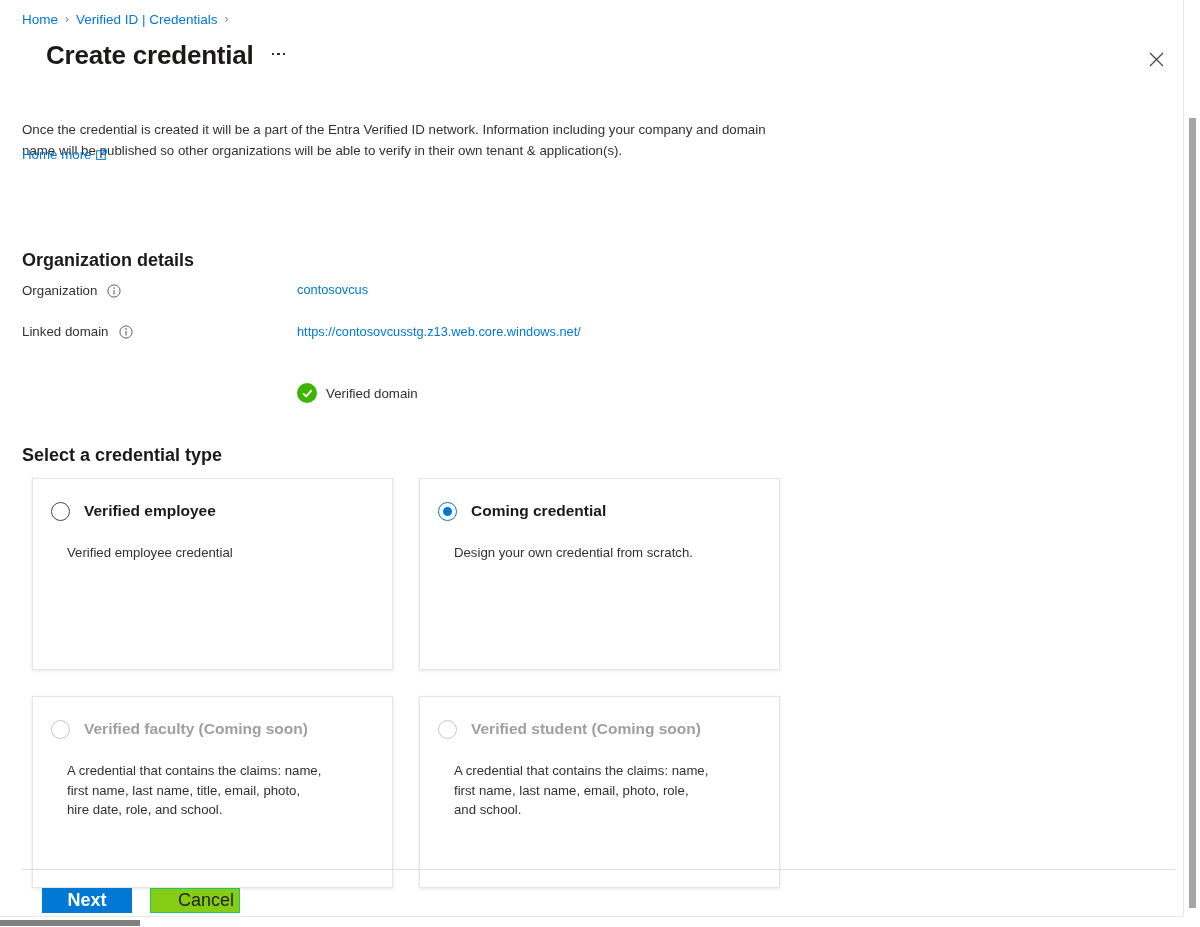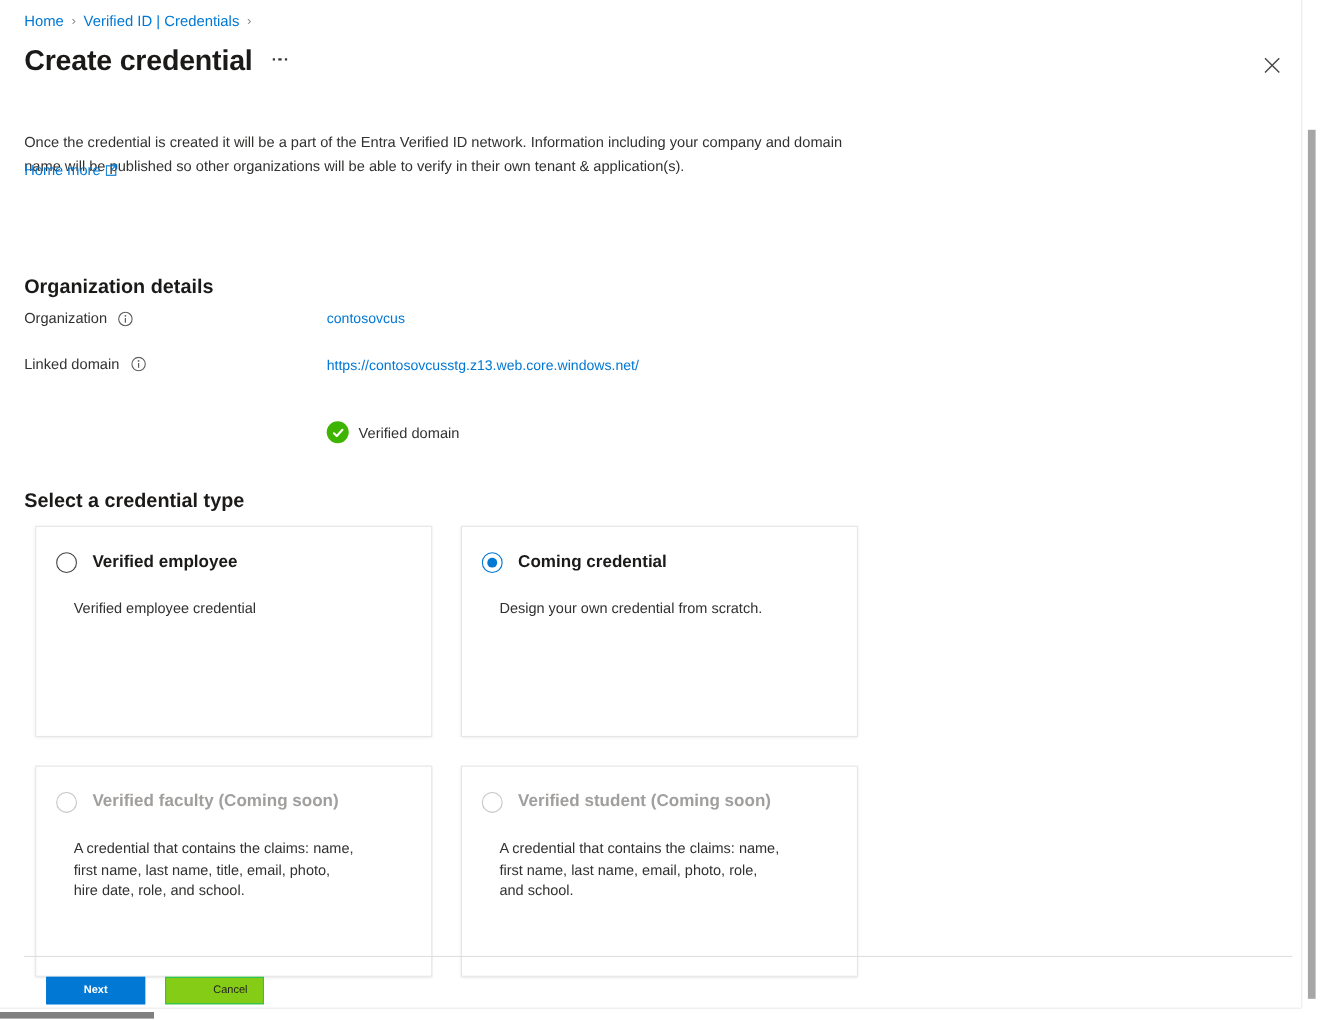--- a/index.html
+++ b/index.html
@@ -82,20 +82,21 @@
     display: flex;
     align-items: center;
     gap: 14px;
   }
   .page-title {
     font-size: 26px;
     font-weight: 600;
     color: #1b1a19;
     letter-spacing: -0.2px;
     line-height: 34px;
+    margin-left: 24px;
   }
   .ellipsis-btn {
     display: flex;
     align-items: flex-end;
     gap: 3px;
     padding: 6px 4px 8px 4px;
     cursor: pointer;
     background: none; border: none;
   }
   .ellipsis-btn span {
@@ -279,24 +280,24 @@
   }
   .footer {
     position: absolute;
     left: 42px; top: 888px;
     display: flex;
     gap: 18px;
     align-items: center;
   }
   .btn {
     font-family: "Liberation Sans", sans-serif;
-    font-size: 10px;
+    font-size: 18px;
     height: 25px;
     min-width: 90px;
-    padding: 0 14px;
+    padding: 0 5px;
     cursor: pointer;
     line-height: 23px;
   }
   .btn-primary {
     background: #0078d4;
     color: #ffffff;
     border: 1px solid #0078d4;
     font-weight: 600;
   }
   .btn-secondary {

